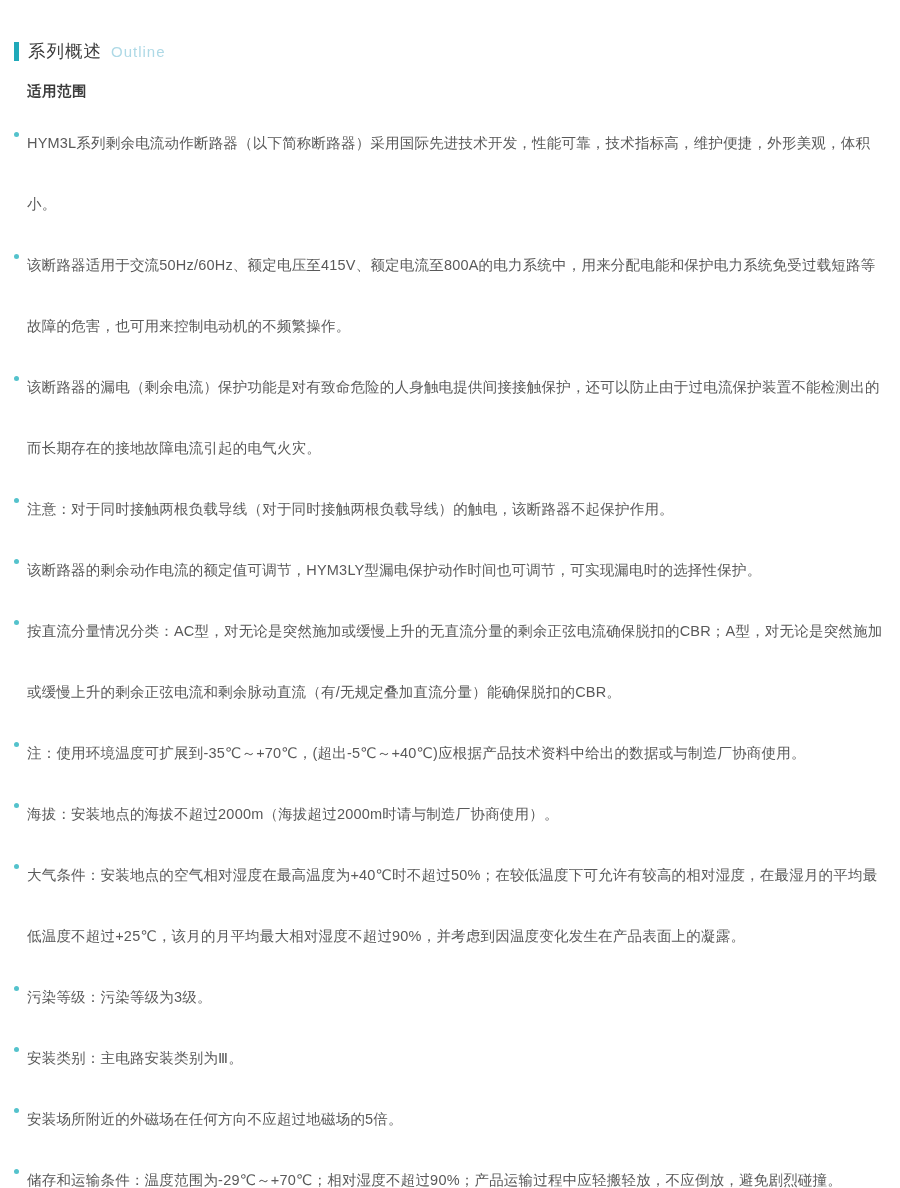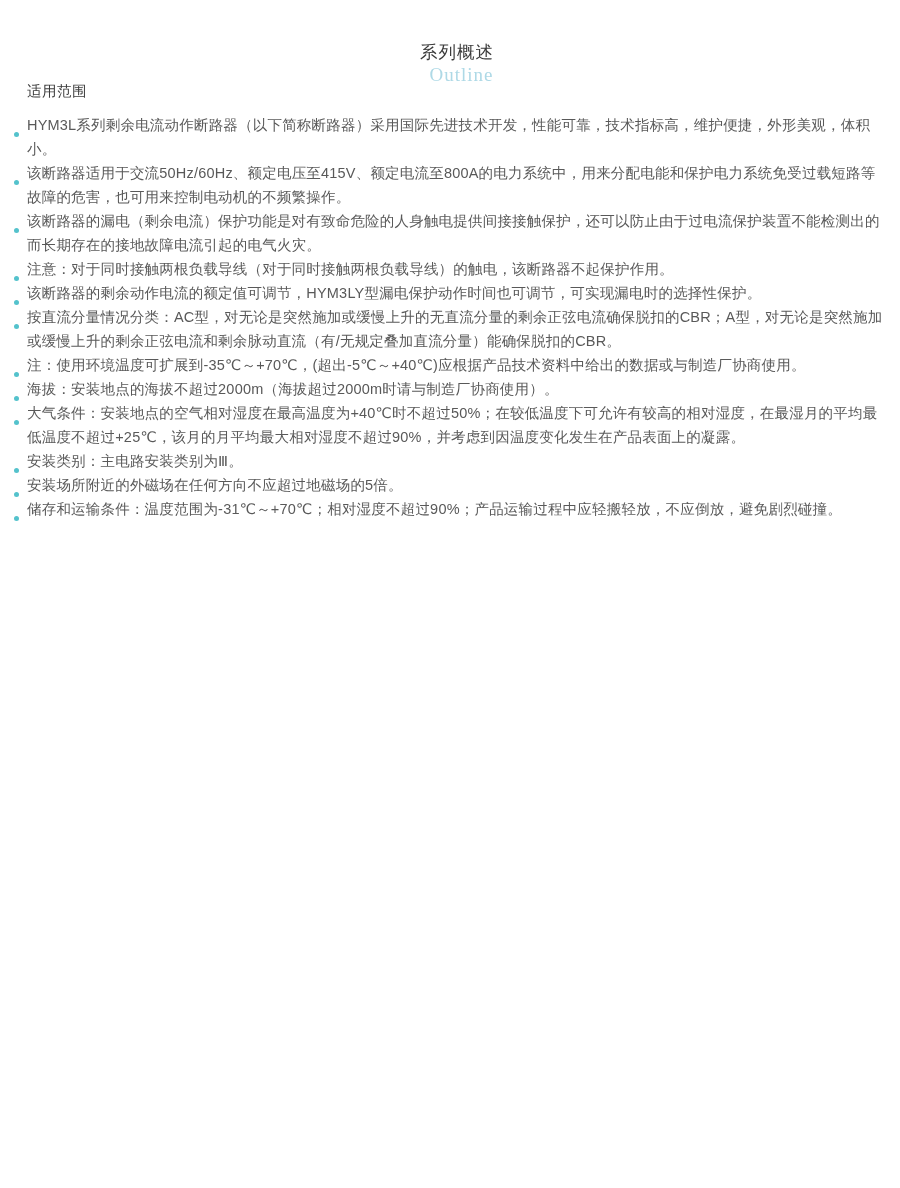--- a/index.html
+++ b/index.html
@@ -13,57 +13,55 @@
     width: 900px;
     height: 1188px;
     background: #ffffff;
     overflow: hidden;
   }
   .header {
     display: flex;
     align-items: center;
     margin: 40px 0 0 14px;
     height: 22px;
-    flex-direction: column;
   }
   .accent-bar {
     display: inline-block;
     width: 5px;
     height: 19px;
     background: var(--accent, #1fa9b9);
     margin-right: 9px;
   }
   .title-zh {
     font-size: 17.5px;
     color: #3a3a3a;
     font-weight: 500;
     letter-spacing: 1px;
   }
   .title-en {
-    font-size: 19px;
+    font-size: 15px;
     color: var(--accent-light, #aed9e6);
     margin-left: 9px;
     letter-spacing: 1px;
-    font-family: Liberation Serif, serif;
   }
   .content {
     margin: 8px 14px 0 27px;
     font-size: 14.5px;
     color: var(--body-text, #595959);
   }
   .section-heading {
     line-height: 43px;
-    font-weight: normal;
+    font-weight: bold;
     font-size: 14.5px;
     color: var(--heading-text, #3c3c3c);
     letter-spacing: 0.5px;
   }
   .line {
     position: relative;
-    line-height: 24px;
+    line-height: 61px;
     letter-spacing: 0.2px;
   }
   .dot {
     position: absolute;
     left: -13px;
     top: 19px;
     width: 5px;
     height: 5px;
     border-radius: 50%;
     background: var(--bullet-dot, #54c2cc);
@@ -83,17 +81,18 @@
       <div class="line bullet"><span class="dot"></span><span>HYM3L系列剩余电流动作断路器（以下简称断路器）采用国际先进技术开发，性能可靠，技术指标高，维护便捷，外形美观，体积小。</span></div>
       <div class="line bullet"><span class="dot"></span><span>该断路器适用于交流50Hz/60Hz、额定电压至415V、额定电流至800A的电力系统中，用来分配电能和保护电力系统免受过载短路等故障的危害，也可用来控制电动机的不频繁操作。</span></div>
       <div class="line bullet"><span class="dot"></span><span>该断路器的漏电（剩余电流）保护功能是对有致命危险的人身触电提供间接接触保护，还可以防止由于过电流保护装置不能检测出的而长期存在的接地故障电流引起的电气火灾。</span></div>
       <div class="line bullet"><span class="dot"></span><span>注意：对于同时接触两根负载导线（对于同时接触两根负载导线）的触电，该断路器不起保护作用。</span></div>
       <div class="line bullet"><span class="dot"></span><span>该断路器的剩余动作电流的额定值可调节，HYM3LY型漏电保护动作时间也可调节，可实现漏电时的选择性保护。</span></div>
       <div class="line bullet"><span class="dot"></span><span>按直流分量情况分类：AC型，对无论是突然施加或缓慢上升的无直流分量的剩余正弦电流确保脱扣的CBR；A型，对无论是突然施加或缓慢上升的剩余正弦电流和剩余脉动直流（有/无规定叠加直流分量）能确保脱扣的CBR。</span></div>
       <div class="line bullet"><span class="dot"></span></div>
       <div class="line note"><span>注：使用环境温度可扩展到-35℃～+70℃，(超出-5℃～+40℃)应根据产品技术资料中给出的数据或与制造厂协商使用。</span></div>
       <div class="line bullet"><span class="dot"></span><span>海拔：安装地点的海拔不超过2000m（海拔超过2000m时请与制造厂协商使用）。</span></div>
       <div class="line bullet"><span class="dot"></span><span>大气条件：安装地点的空气相对湿度在最高温度为+40℃时不超过50%；在较低温度下可允许有较高的相对湿度，在最湿月的平均最低温度不超过+25℃，该月的月平均最大相对湿度不超过90%，并考虑到因温度变化发生在产品表面上的凝露。</span></div>
+      <div class="line bullet"><span class="dot"></span><span>污染等级：污染等级为3级。</span></div>
       <div class="line bullet"><span class="dot"></span><span>安装类别：主电路安装类别为Ⅲ。</span></div>
       <div class="line bullet"><span class="dot"></span><span>安装场所附近的外磁场在任何方向不应超过地磁场的5倍。</span></div>
-      <div class="line bullet"><span class="dot"></span><span>储存和运输条件：温度范围为-31℃～+70℃；相对湿度不超过90%；产品运输过程中应轻搬轻放，不应倒放，避免剧烈碰撞。</span></div>
+      <div class="line bullet"><span class="dot"></span><span>储存和运输条件：温度范围为-29℃～+70℃；相对湿度不超过90%；产品运输过程中应轻搬轻放，不应倒放，避免剧烈碰撞。</span></div>
     </div>
 </div>
 
 </body></html>

